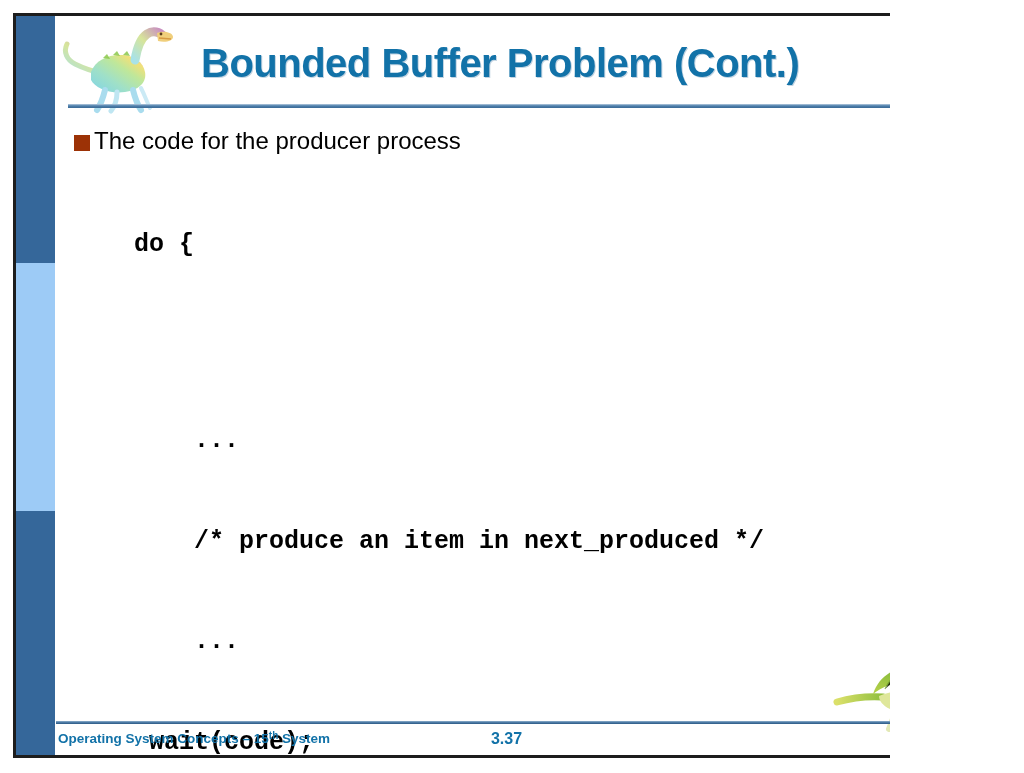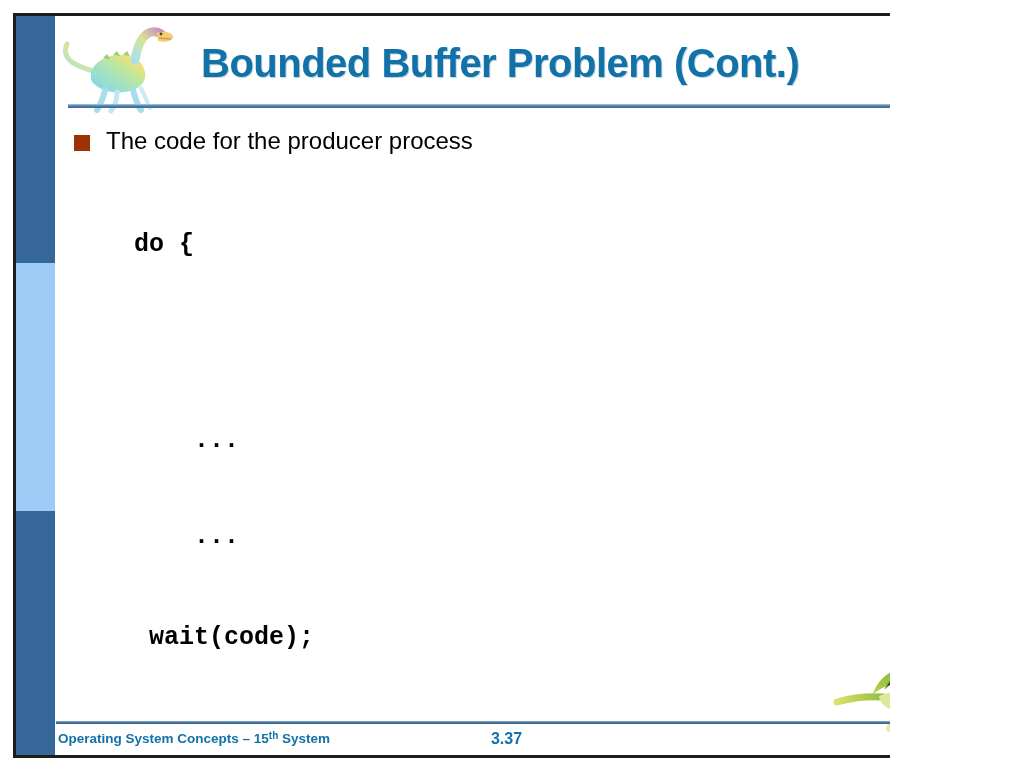--- a/index.html
+++ b/index.html
@@ -68,21 +68,21 @@
     background: linear-gradient(to bottom, #b9cde0 0%, #4f81ad 45%, #3a6a96 100%);
   }
 
   
   .bullet-row {
     position: absolute;
     left: 58px;
     top: 112px;
     display: flex;
     align-items: flex-start;
-    gap: 16px;
+    gap: 4px;
   }
   .bullet-square {
     width: 16px;
     height: 16px;
     margin-top: 7px;
     background: #9c3206;
     flex: none;
   }
   .bullet-text {
     font-size: 24px;
@@ -207,20 +207,21 @@
 
     <div class="bullet-row">
       <div class="bullet-square" style="background: rgb(156, 50, 6);"></div>
       <div class="bullet-text">The code for the producer process</div>
     </div>
 
     <div class="code-block">
       <div class="code-line">    do {</div>
       <div class="code-line tight"></div>
       <div class="code-line tight">        ...</div>
+      <div class="code-line">        /* produce an item in next_produced */</div>
       <div class="code-line tight">        ...</div>
       <div class="code-line">     wait(code);</div>
       
       
       
       
       
       
       
     </div>

